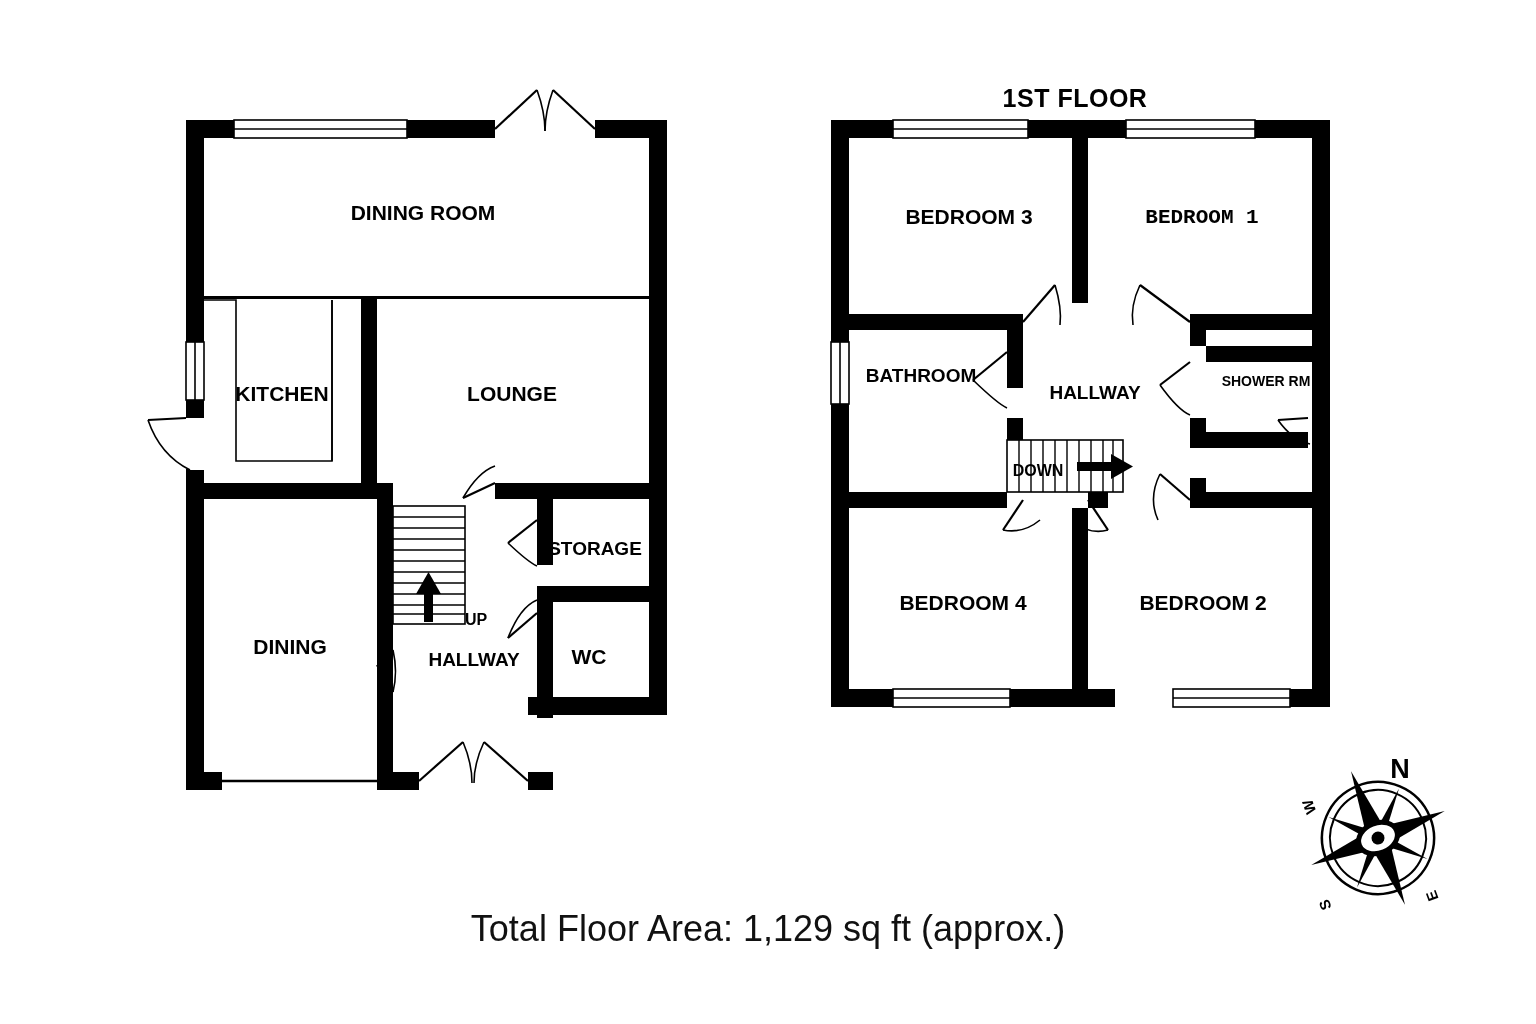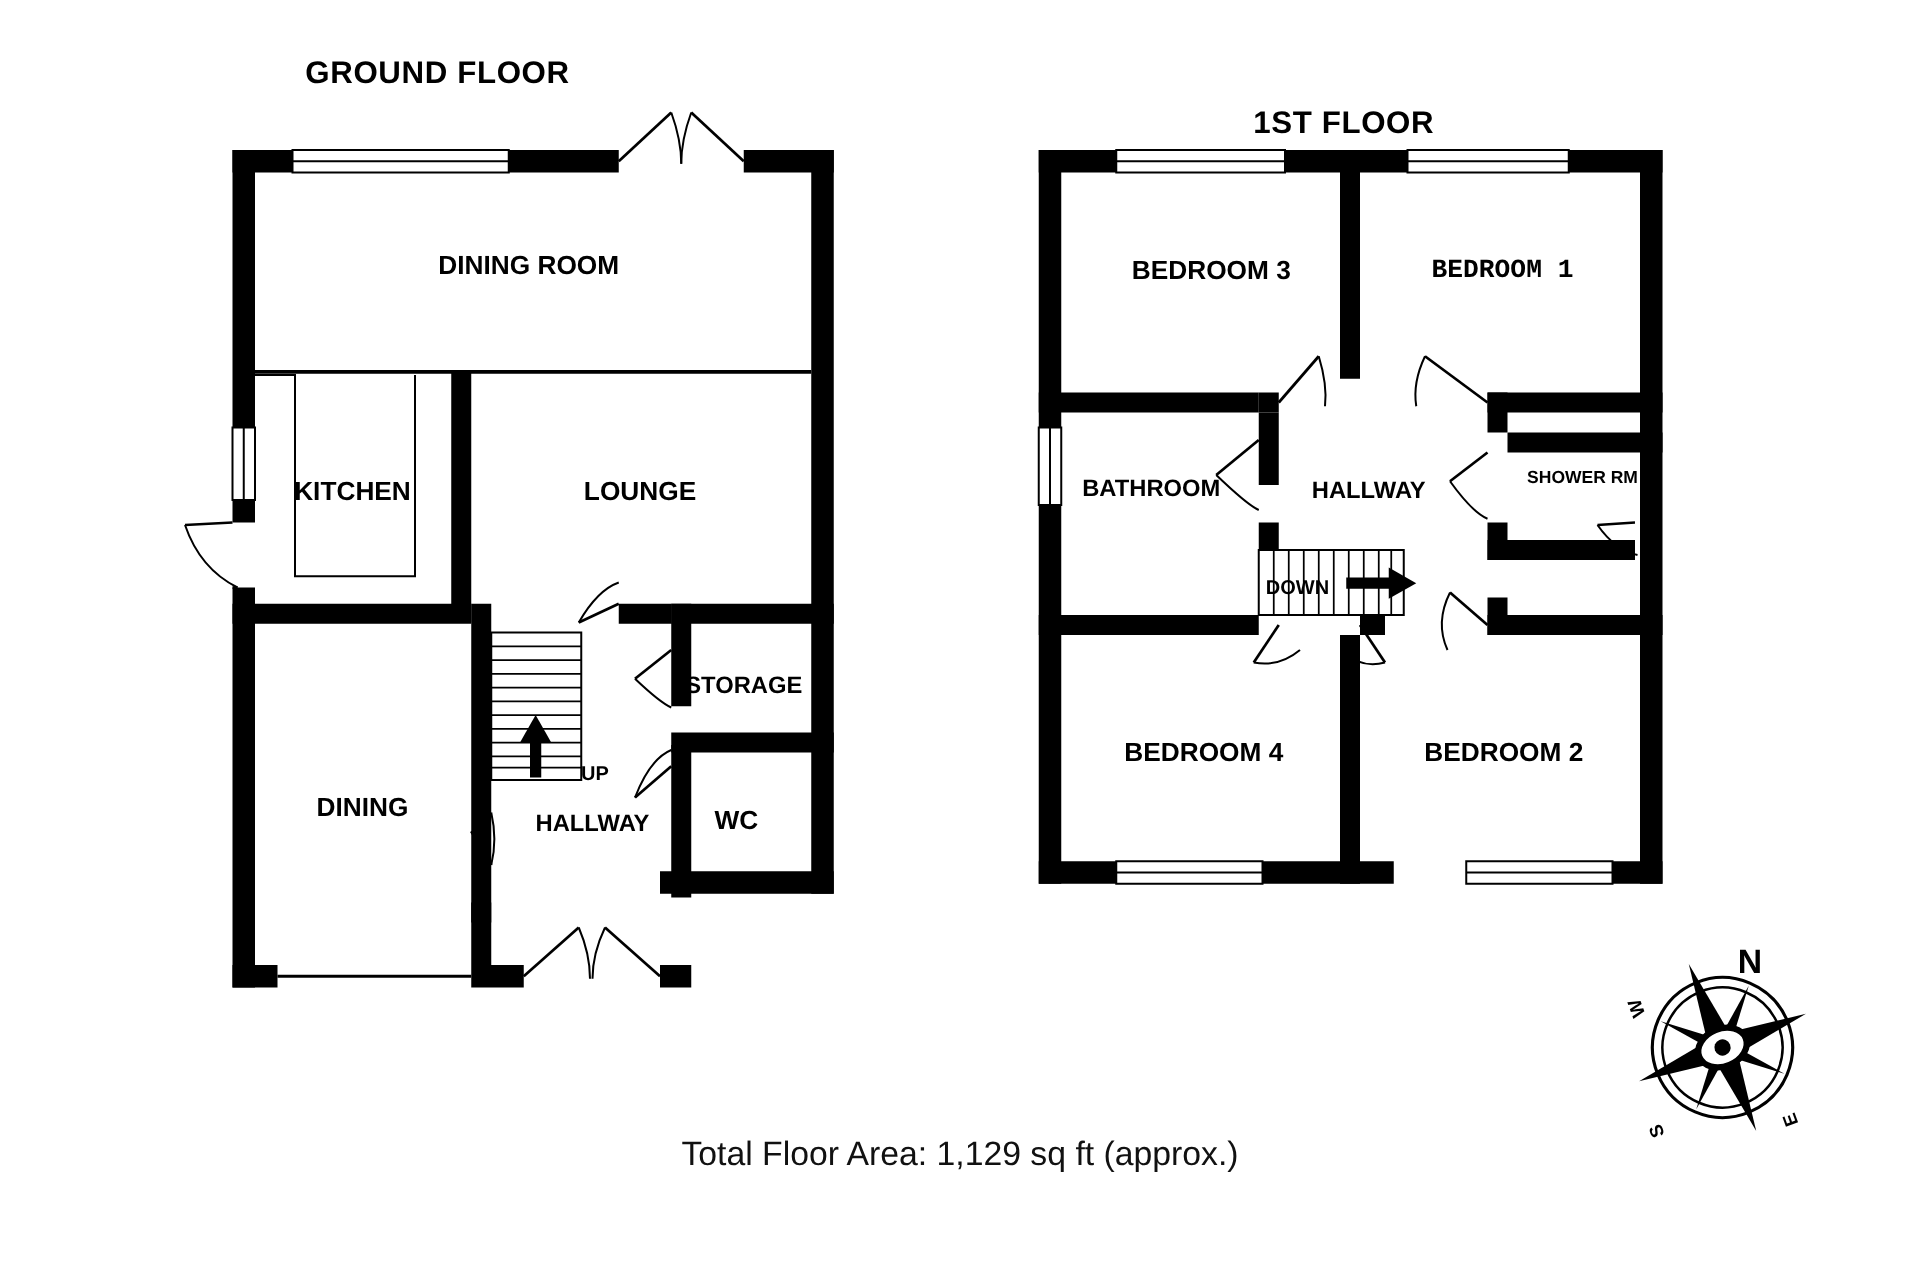--- a/index.html
+++ b/index.html
@@ -44,33 +44,32 @@
   .sz-md { font-size: 19px; }
   .sz-sm { font-size: 16px; }
   .sz-xs { font-size: 14px; }
 
   #footer-area {
     position: absolute;
     left: 0;
     top: 908px;
     width: 1536px;
     text-align: center;
-    font-size: 27px;
+    font-size: 36px;
     color: #111;
     white-space: nowrap;
   }
   svg { display: block; }
   .plan-svg { position: absolute; left: 0; top: 0; }
 </style>
 </head>
 <body>
 
 <div id="stage">
 
-  <div class="floor-title" id="title-ground">GROUND FLOOR</div>
   <div class="floor-title" id="title-first">1ST FLOOR</div>
 
   <svg class="plan-svg" width="1536" height="1024" viewBox="0 0 1536 1024">
 
     <g fill="#000000">
 
       <rect x="186" y="120" width="48" height="18"></rect>
 
       <rect x="407" y="120" width="88" height="18"></rect>
 
@@ -324,21 +323,21 @@
   <div class="room-label sz-lg" style="left:282px; top:394px;">KITCHEN</div>
   <div class="room-label sz-lg" style="left:512px; top:394px;">LOUNGE</div>
   <div class="room-label sz-lg" style="left:290px; top:647px;">DINING</div>
   <div class="room-label sz-md" style="left:595px; top:549px;">STORAGE</div>
   <div class="room-label sz-md" style="left:474px; top:660px;">HALLWAY</div>
   <div class="room-label sz-lg" style="left:589px; top:657px;">WC</div>
   <div class="room-label sz-sm" style="left:428px; top:620px;margin-left:48px;">UP</div>
 
   <div class="room-label sz-lg" style="left:969px; top:217px;">BEDROOM 3</div>
   <div class="room-label sz-lg" style="left:1202px; top:217px;font-family:Liberation Mono, monospace;">BEDROOM 1</div>
-  <div class="room-label sz-md" style="left:921px; top:392px;">BATHROOM</div>
+  <div class="room-label sz-md" style="left:921px; top:376px;">BATHROOM</div>
   <div class="room-label sz-md" style="left:1095px; top:393px;">HALLWAY</div>
   <div class="room-label sz-xs" style="left:1266px; top:381px;">SHOWER RM</div>
   <div class="room-label sz-lg" style="left:963px; top:603px;">BEDROOM 4</div>
   <div class="room-label sz-lg" style="left:1203px; top:603px;">BEDROOM 2</div>
   <div class="room-label sz-sm" style="left:1038px; top:471px;">DOWN</div>
 
   <div id="footer-area">Total Floor Area: 1,129 sq ft (approx.)</div>
 
 </div>
 

